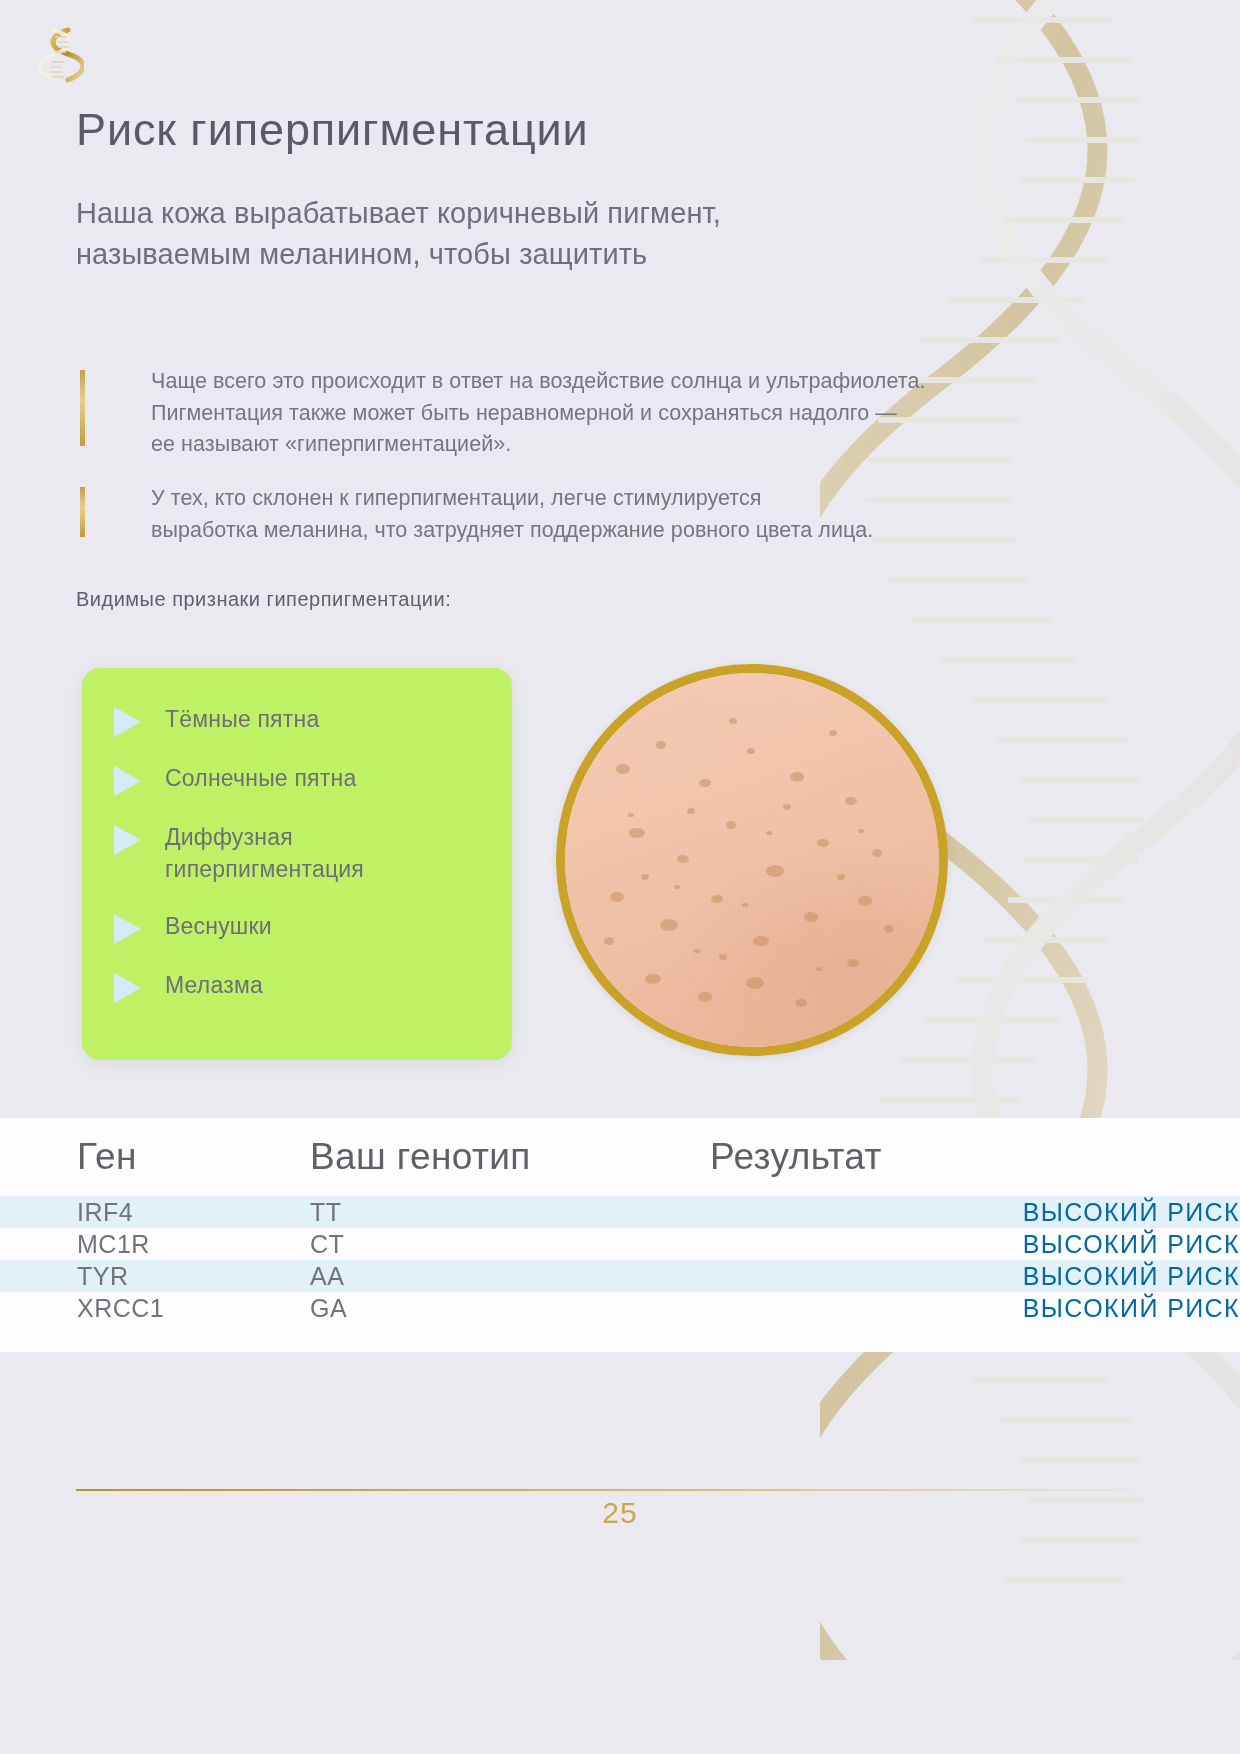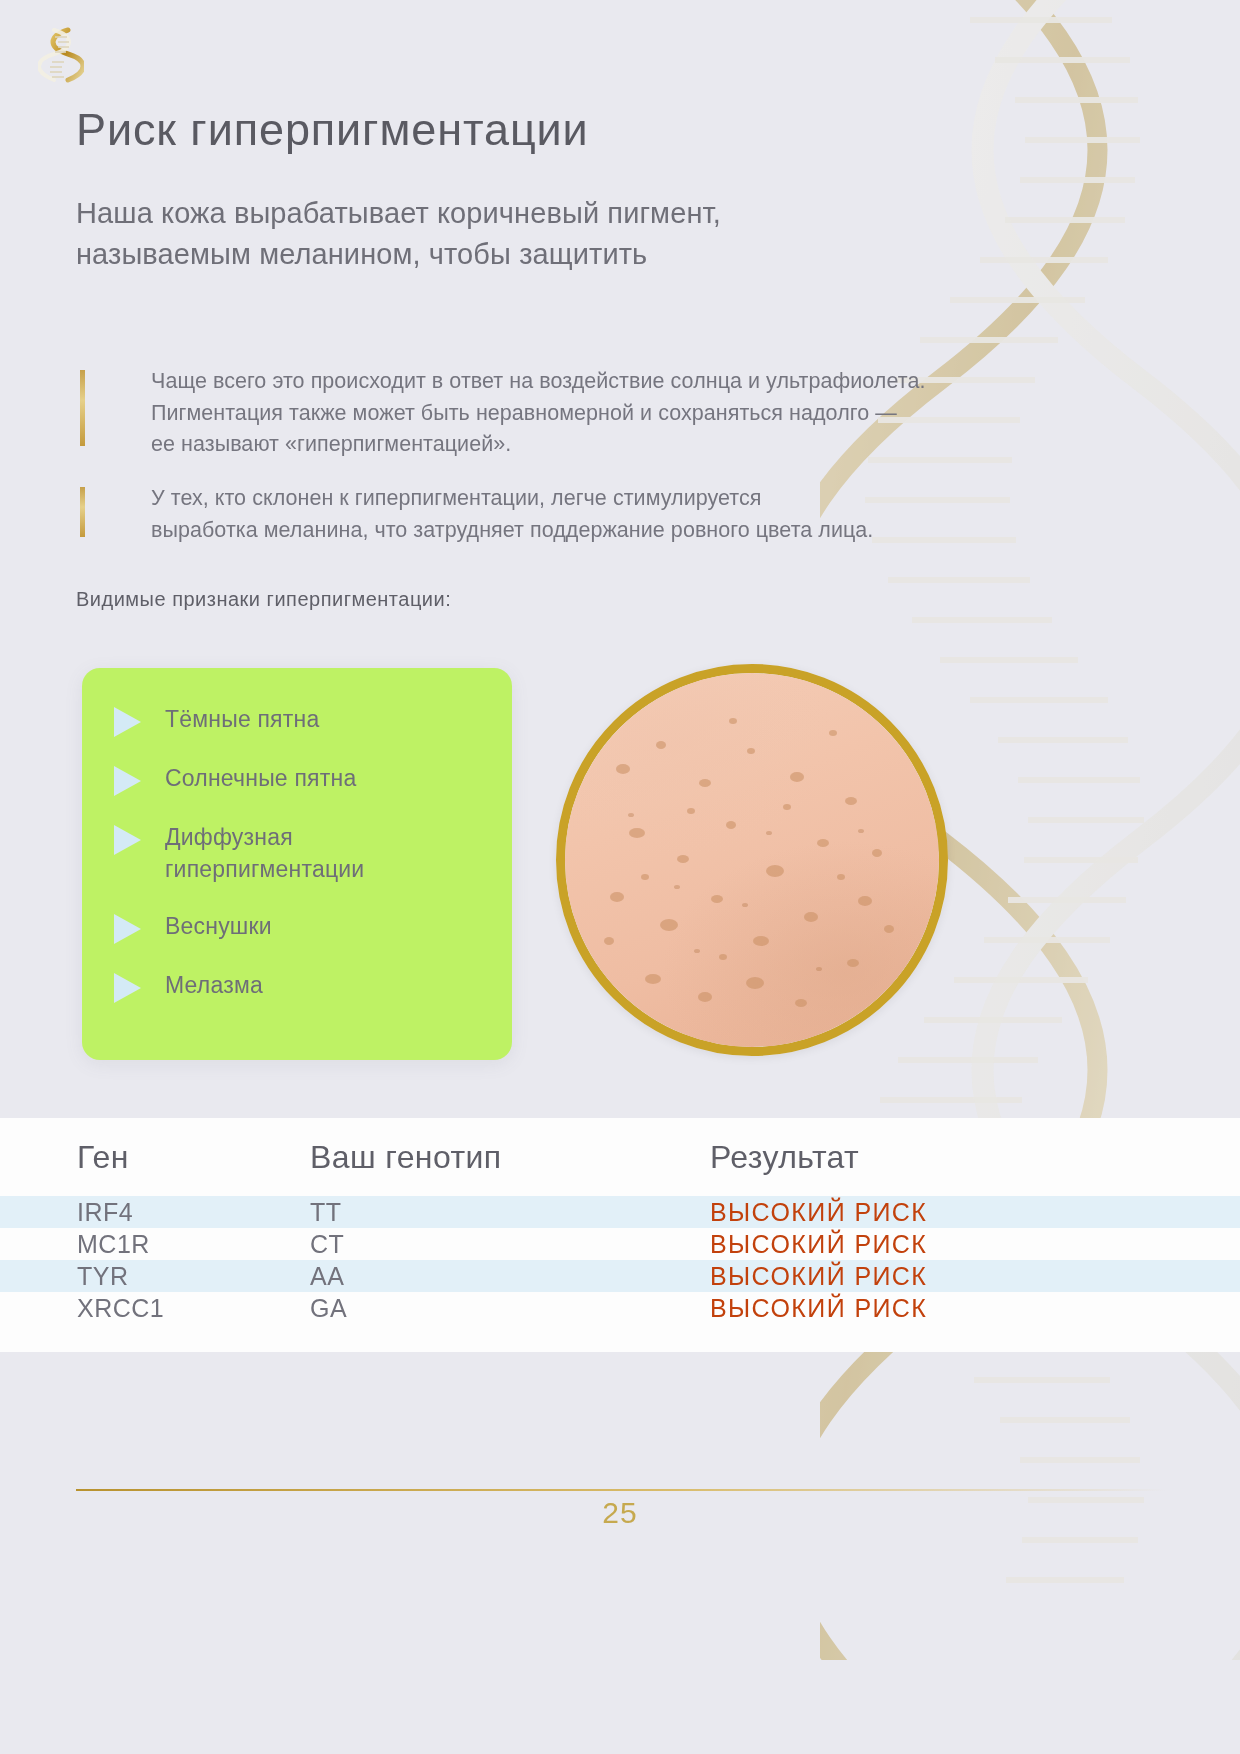--- a/index.html
+++ b/index.html
@@ -195,34 +195,35 @@
     height: 78px;
     background: #fdfdfd;
   }
   .trow.data { height: 32px; }
   .trow.alt { background: #e2f0f8; }
   .col-gene   { width: 310px; padding-left: 77px; }
   .col-geno   { width: 400px; }
   .col-result { flex: 1; }
 
   .th {
-    font-size: 32px;
+    font-size: 37px;
     font-weight: 300;
     color: #5f5f68;
     letter-spacing: 0.4px;
   }
   .td {
     font-size: 25px;
     font-weight: 300;
     color: #72727c;
     letter-spacing: 0.5px;
   }
   .td.result {
-    color: #c2410c;
+    color: #0369a1;
     letter-spacing: 1.4px;
+    text-align: right;
   }
   .band-cap {
     height: 28px;
     width: 100%;
     background: #fdfdfd;
   }
 
   
   .footer-rule {
     position: absolute;
@@ -364,21 +365,21 @@
       <div class="sign-item">
         <span class="tri"></span>
         <span class="sign-label">Тёмные пятна</span>
       </div>
       <div class="sign-item">
         <span class="tri"></span>
         <span class="sign-label">Солнечные пятна</span>
       </div>
       <div class="sign-item">
         <span class="tri"></span>
-        <span class="sign-label" style="max-width:250px">Диффузная гиперпигментации</span>
+        <span class="sign-label" style="max-width:250px">Диффузная гиперпигментация</span>
       </div>
       <div class="sign-item">
         <span class="tri"></span>
         <span class="sign-label">Веснушки</span>
       </div>
       <div class="sign-item">
         <span class="tri"></span>
         <span class="sign-label">Мелазма</span>
       </div>
     </div>

